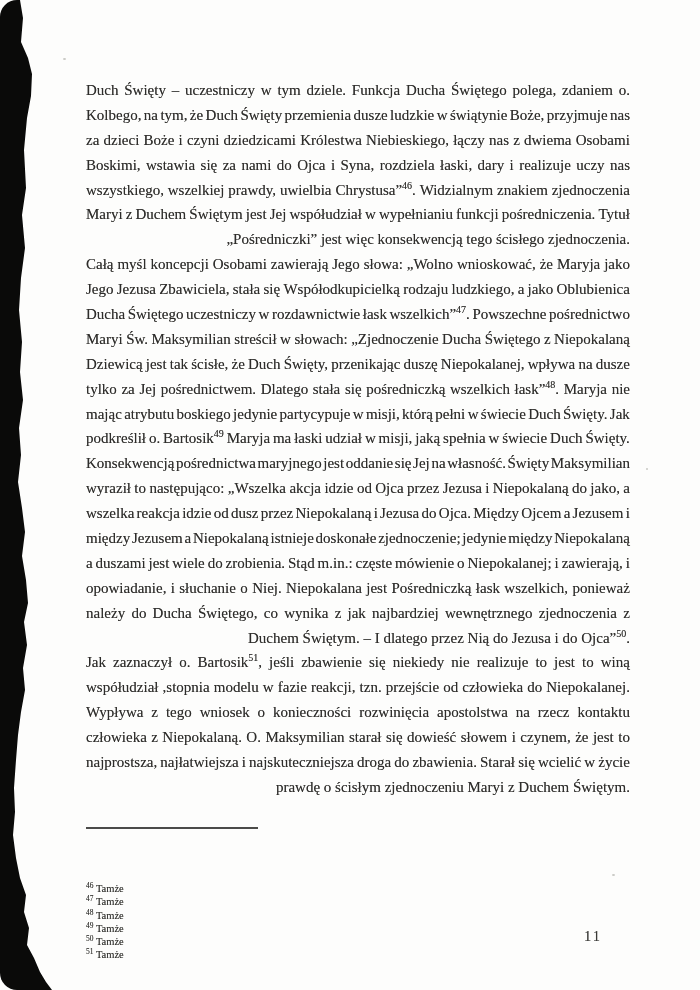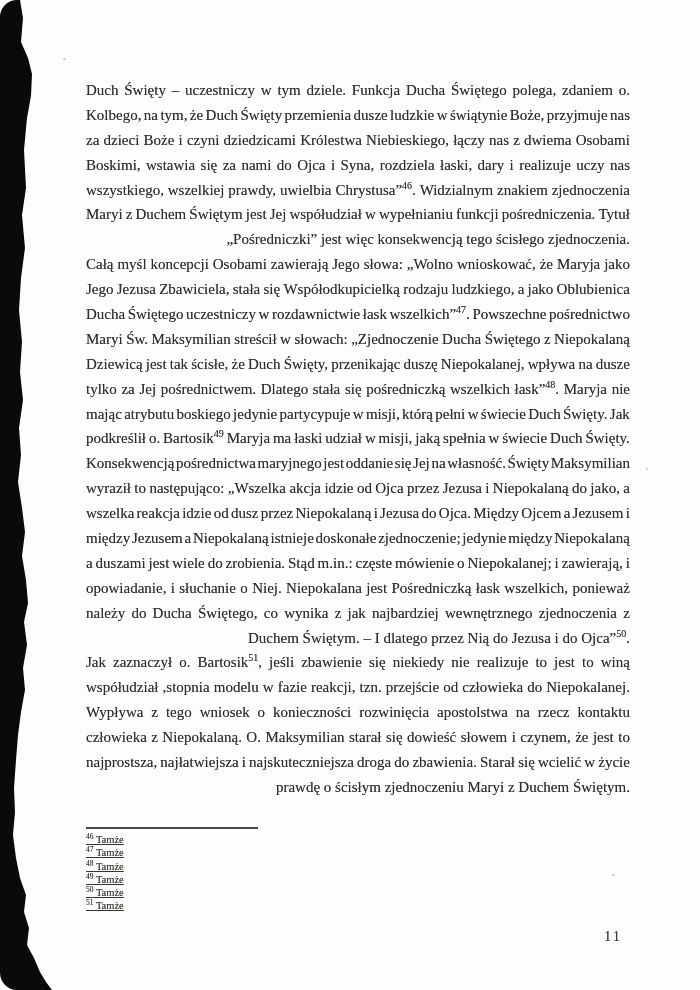--- a/index.html
+++ b/index.html
@@ -22,29 +22,28 @@
   .para{margin:0;padding:0;}
   .tline{
     display:flex;justify-content:space-between;
     line-height:24.9px;height:24.9px;
     white-space:pre;
   }
   .tline.last{display:block;text-align:right;}
   .tline sup{font-size:10px;line-height:0;vertical-align:super;}
   .fnrule{position:absolute;left:86px;top:827px;width:172px;height:2px;background:#4b4b49;}
   .footnotes{
-    position:absolute;left:86px;top:833px;
+    position:absolute;left:86px;top:882px;
     font-size:10.5px;color:#343431;
     text-shadow:0 0 .4px rgba(45,45,42,.5);
-    text-decoration:underline;
   }
   .fnote{line-height:13.3px;}
   .fnote sup{font-size:7.5px;line-height:0;}
   .pagenum{
-    position:absolute;left:604px;top:928px;
+    position:absolute;left:584px;top:928px;
     font-size:14.5px;letter-spacing:2px;color:#3a3a37;
     text-shadow:0 0 .5px rgba(45,45,42,.5);
   }
 </style>
 </head>
 <body>
 
 <div class="page">
 
   <svg class="scan-edge" viewBox="0 0 55 990" preserveAspectRatio="none" aria-hidden="true">

